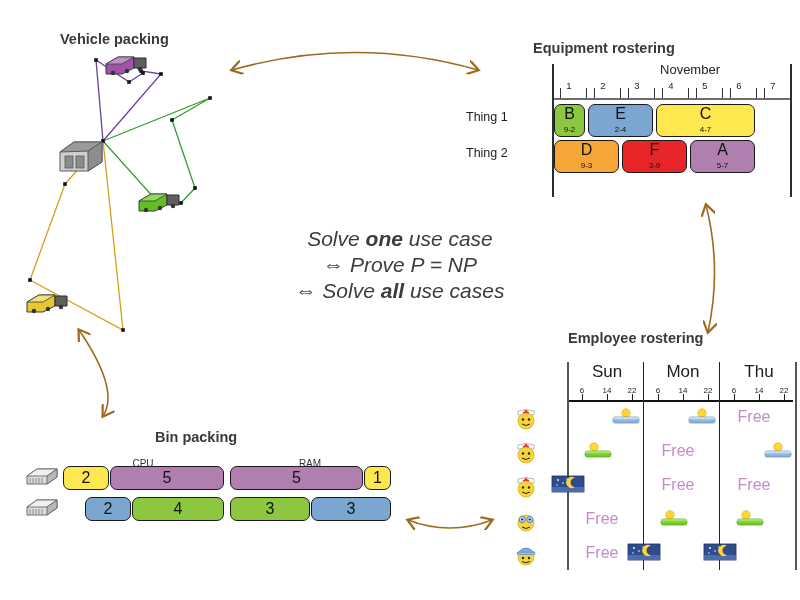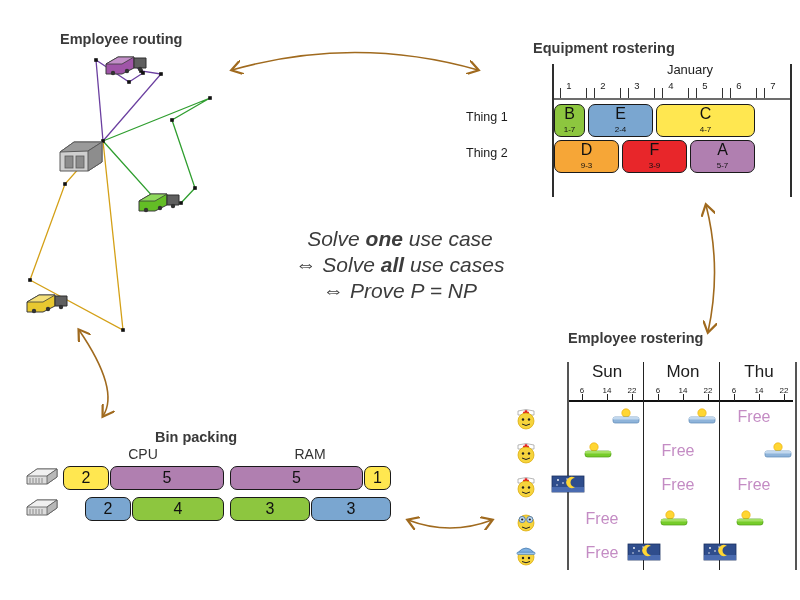--- a/index.html
+++ b/index.html
@@ -46,32 +46,32 @@
   .emp-tick{position:absolute;top:32px;width:1px;height:7px;background:#222;}
   .emp-vline{position:absolute;top:0px;width:2px;height:208px;background:#555;}
   .emp-vline.thin{background:#222;width:1.4px;}
   .free{position:absolute;font-size:16px;color:#c48cc4;text-align:center;width:62px;}
   .face{position:absolute;width:22px;height:24px;}
   .shift{position:absolute;width:34px;height:20px;}
 
   
   #bin-title{left:155px;top:429px;}
   #bin{left:25px;top:446px;width:375px;height:95px;}
-  .bin-hdr{position:absolute;top:0px;font-size:14px;color:#333;text-align:center;width:80px;}
+  .bin-hdr{position:absolute;top:12px;font-size:10px;color:#333;text-align:center;width:80px;}
   .binbar{position:absolute;border:1.6px solid #1a1a1a;border-radius:7px;box-sizing:border-box;
           text-align:center;font-size:16px;color:#111;}
   .binbar span{display:block;line-height:20px;margin-top:1px;}
 
   
   svg.ov{position:absolute;left:0;top:0;width:800px;height:600px;pointer-events:none;}
 </style>
 </head>
 <body>
 
-<div class="abs sec-title" id="vrp-title">Employee routing</div>
+<div class="abs sec-title" id="vrp-title">Vehicle packing</div>
 
 <svg class="ov" id="vrp-svg">
   <g id="vrp-routes">
       <polyline points="103,141 96,60 129,82 143,73 132,63 141,71 161,74 103,141" fill="none" stroke="#6b3fa0" stroke-width="1.3"></polyline>
       <polyline points="103,141 210,98 172,120 195,188 181,203 154,198 103,141" fill="none" stroke="#2f9e2f" stroke-width="1.3"></polyline>
       <polyline points="103,141 65,184 30,280 123,330 103,141" fill="none" stroke="#d4a017" stroke-width="1.3"></polyline>
     </g>
   <g id="vrp-nodes">
       <rect x="101.2" y="139.2" width="3.6" height="3.6" fill="#111"></rect>
       <rect x="94.2" y="58.2" width="3.6" height="3.6" fill="#111"></rect>
@@ -120,28 +120,28 @@
   <polygon points="2,12 14,5 30,5 18,12" fill="#f4e07a" stroke="#3a3a3a" stroke-width=".8"></polygon>
   <polygon points="30,6 42,6 42,16 30,16" fill="#5f5f5f" stroke="#2e2e2e" stroke-width="1"></polygon>
   <circle cx="9" cy="21" r="2.2" fill="#333"></circle>
     <circle cx="23" cy="19" r="2.2" fill="#333"></circle>
   <circle cx="36" cy="17" r="2.2" fill="#333"></circle>
 </svg>
 
 <div class="abs" id="center-block">
   <div id="np-sub">
     <div><span>Solve </span><b>one</b><span> use case</span></div>
+    <div>⇔ Prove P = NP</div>
     <div><span>⇔ Solve </span><b>all</b><span> use cases</span></div>
-    <div>⇔ Prove P = NP</div>
   </div>
 </div>
 
 <div class="abs sec-title" id="sched-title">Equipment rostering</div>
 <div class="abs" id="sched">
-  <div class="sched-month">January</div>
+  <div class="sched-month">November</div>
   <div id="sched-days">
       <div class="sched-daynum" style="left: 32px;">1</div>
       <div class="sched-daynum" style="left: 66px;">2</div>
       <div class="sched-daynum" style="left: 100px;">3</div>
       <div class="sched-daynum" style="left: 134px;">4</div>
       <div class="sched-daynum" style="left: 168px;">5</div>
       <div class="sched-daynum" style="left: 202px;">6</div>
       <div class="sched-daynum" style="left: 236px;">7</div>
     </div>
   <div class="sched-tickline"></div>
@@ -163,21 +163,21 @@
     </div>
   <div class="sched-vline" style="left:22px;top:2px;height:133px"></div>
   <div class="sched-vline" style="left:260px;top:2px;height:133px"></div>
   <div id="sched-rowlabels">
       <div class="sched-rowlabel" style="left: -64px; top: 48px;">Thing 1</div>
       <div class="sched-rowlabel" style="left: -64px; top: 84px;">Thing 2</div>
     </div>
   <div id="sched-tasks">
       <div class="task" style="left: 24px; top: 42px; width: 31px; height: 33px; background: rgb(141, 198, 63);">
         <div class="tname">B</div>
-        <div class="trange">1-7</div>
+        <div class="trange">9-2</div>
       </div>
       <div class="task" style="left: 58px; top: 42px; width: 65px; height: 33px; background: rgb(122, 166, 208);">
         <div class="tname">E</div>
         <div class="trange">2-4</div>
       </div>
       <div class="task" style="left: 126px; top: 42px; width: 99px; height: 33px; background: rgb(255, 231, 80);">
         <div class="tname">C</div>
         <div class="trange">4-7</div>
       </div>
       <div class="task" style="left: 24px; top: 78px; width: 65px; height: 33px; background: rgb(246, 166, 55);">

